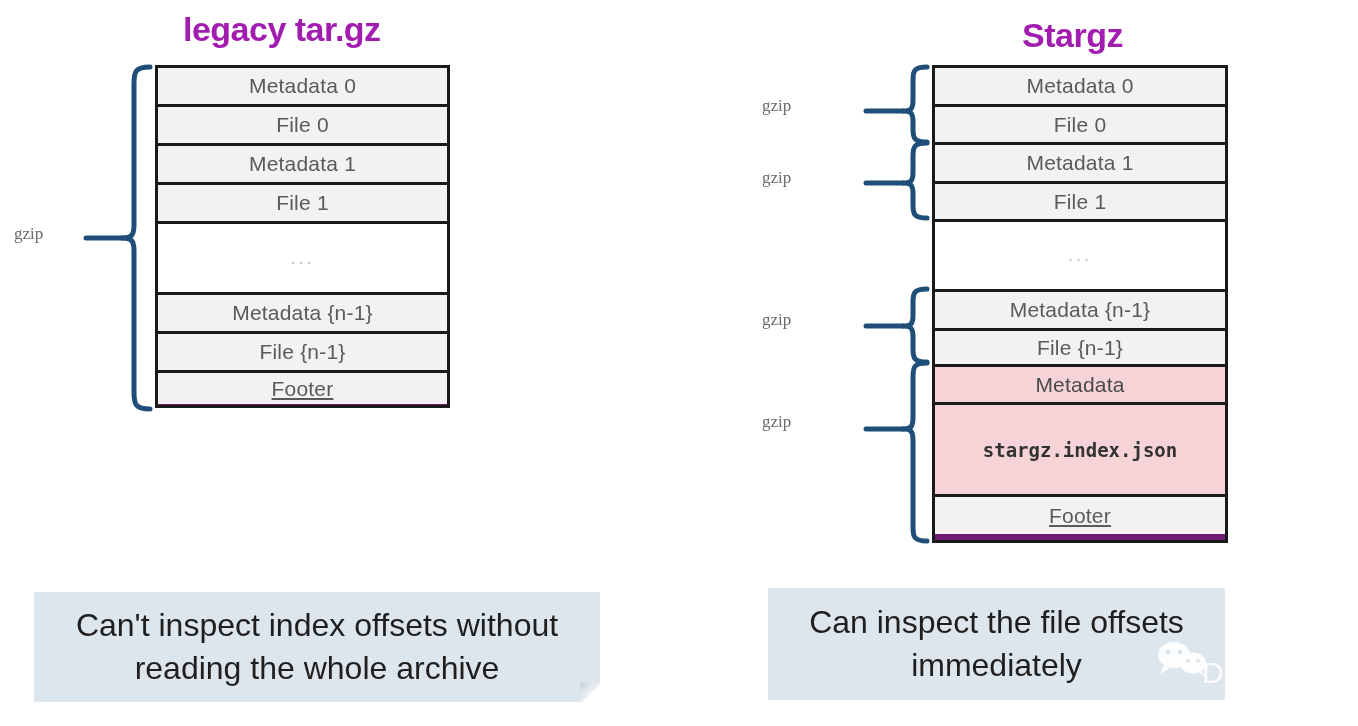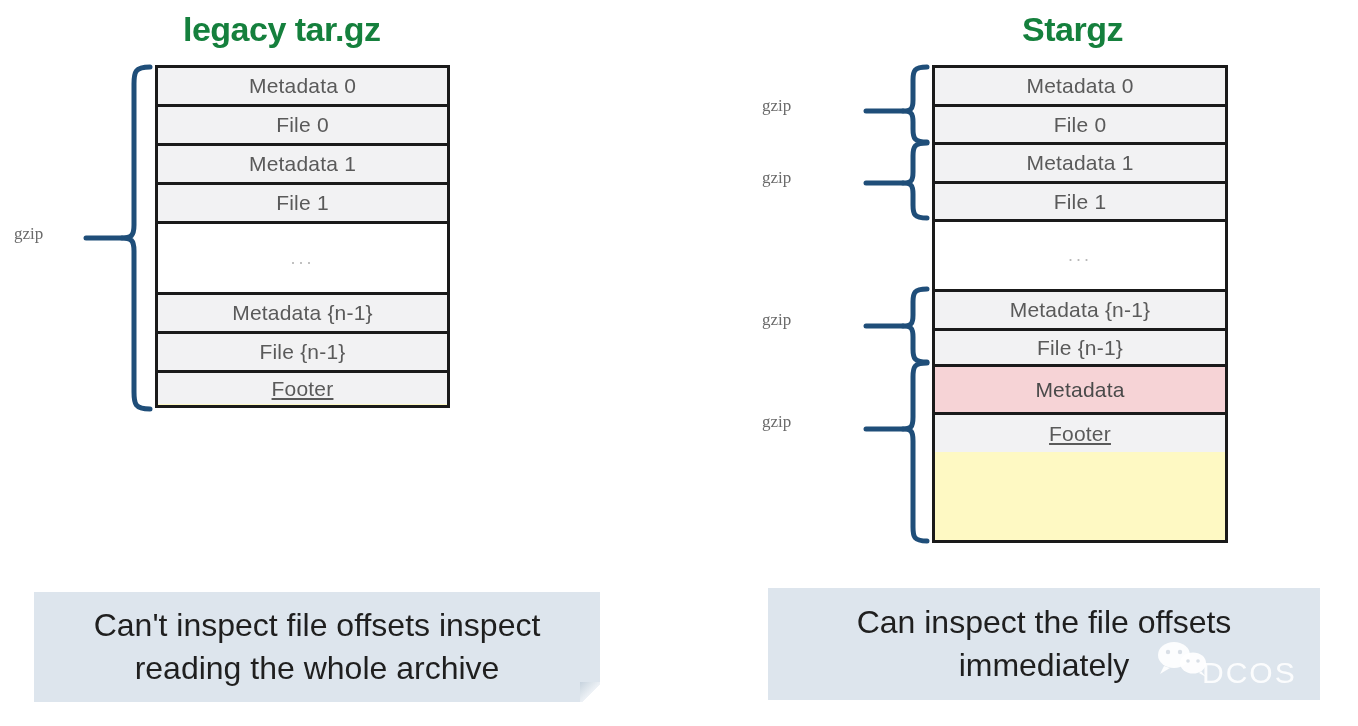--- a/index.html
+++ b/index.html
@@ -15,33 +15,33 @@
     overflow: hidden;
     font-family: "Liberation Sans", sans-serif;
   }
 
   
   .panel-title {
     position: absolute;
     font-family: "Liberation Sans", sans-serif;
     font-size: 34px;
     font-weight: bold;
-    color: #15803d;
+    color: #a21caf;
     letter-spacing: -0.5px;
     white-space: nowrap;
   }
   #title-legacy { left: 183px; top: 10px; }
-  #title-stargz { left: 1022px; top: 10px; }
+  #title-stargz { left: 1022px; top: 16px; }
 
   
   .archive {
     position: absolute;
     box-sizing: border-box;
     border: 3px solid #1a1a1a;
-    background: #fef9c3;
+    background: #701a75;
     display: flex;
     flex-direction: column;
   }
   #archive-legacy { left: 155px; top: 65px; width: 295px; height: 343px; }
   #archive-stargz { left: 932px; top: 65px; width: 296px; height: 478px; }
 
   .arow {
     box-sizing: border-box;
     border-bottom: 3px solid #1a1a1a;
     background: #f2f2f3;
@@ -98,21 +98,21 @@
     font-family: "Liberation Sans", sans-serif;
     font-size: 32px;
     line-height: 43px;
     text-align: center;
     display: flex;
     align-items: center;
     justify-content: center;
     padding: 6px 14px;
   }
   #callout-left  { left: 34px;  top: 592px; width: 566px; height: 110px; }
-  #callout-right { left: 768px; top: 588px; width: 552px; height: 112px; }
+  #callout-right { left: 768px; top: 588px; width: 457px; height: 112px; }
   .callout .ctext { display: block; }
   
   .fold {
     position: absolute;
     right: 0;
     bottom: 0;
     width: 20px;
     height: 20px;
     background: linear-gradient(135deg, #c6d2dd 0%, #eef2f6 55%, #ffffff 56%);
   }
@@ -168,21 +168,22 @@
   <div class="panel-title" id="title-stargz">Stargz</div>
 
   <div class="archive" id="archive-stargz">
     <div class="arow" style="height:39px">Metadata 0</div>
     <div class="arow" style="height:38px">File 0</div>
     <div class="arow" style="height:39px">Metadata 1</div>
     <div class="arow" style="height:38px">File 1</div>
     <div class="arow blank" style="height:70px">...</div>
     <div class="arow" style="height:39px">Metadata {n-1}</div>
     <div class="arow" style="height:36px">File {n-1}</div>
-    <div class="arow pink" style="height:48px">Metadata</div>
+    <div class="arow pink" style="height:38px">Metadata</div>
+    <div class="arow pink mono" style="height:92px">stargz.index.json</div>
     <div class="arow" style="height:37px">Footer</div>
   </div>
 
   <div class="gzip-label" style="left:762px; top:96px;">gzip</div>
   <div class="gzip-label" style="left:762px; top:168px;">gzip</div>
   <div class="gzip-label" style="left:762px; top:310px;">gzip</div>
   <div class="gzip-label" style="left:762px; top:412px;">gzip</div>
 
   <svg id="braces" viewBox="0 0 1358 726">
 
@@ -236,21 +237,21 @@
                L 913 417
                C 913 427 911 429 903 429
                C 911 429 913 431 913 441
                L 913 527
                C 913 537 914 541 927 541"></path>
       <path class="brace-path" d="M 903 429 L 866 429"></path>
     </g>
   </svg>
 
   <div class="callout" id="callout-left">
-    <span class="ctext">Can't inspect file offsets inspect reading the whole archive</span>
+    <span class="ctext">Can't inspect index offsets without reading the whole archive</span>
     <span class="fold"></span>
   </div>
 
   <div class="callout" id="callout-right">
     <span class="ctext">Can inspect the file offsets immediately</span>
   </div>
 
   <div id="watermark">
     <svg id="wm-wechat" width="58" height="36" viewBox="0 0 58 36">
       <ellipse cx="20" cy="13" rx="16" ry="13" fill="rgba(255,255,255,0.9)"></ellipse>

